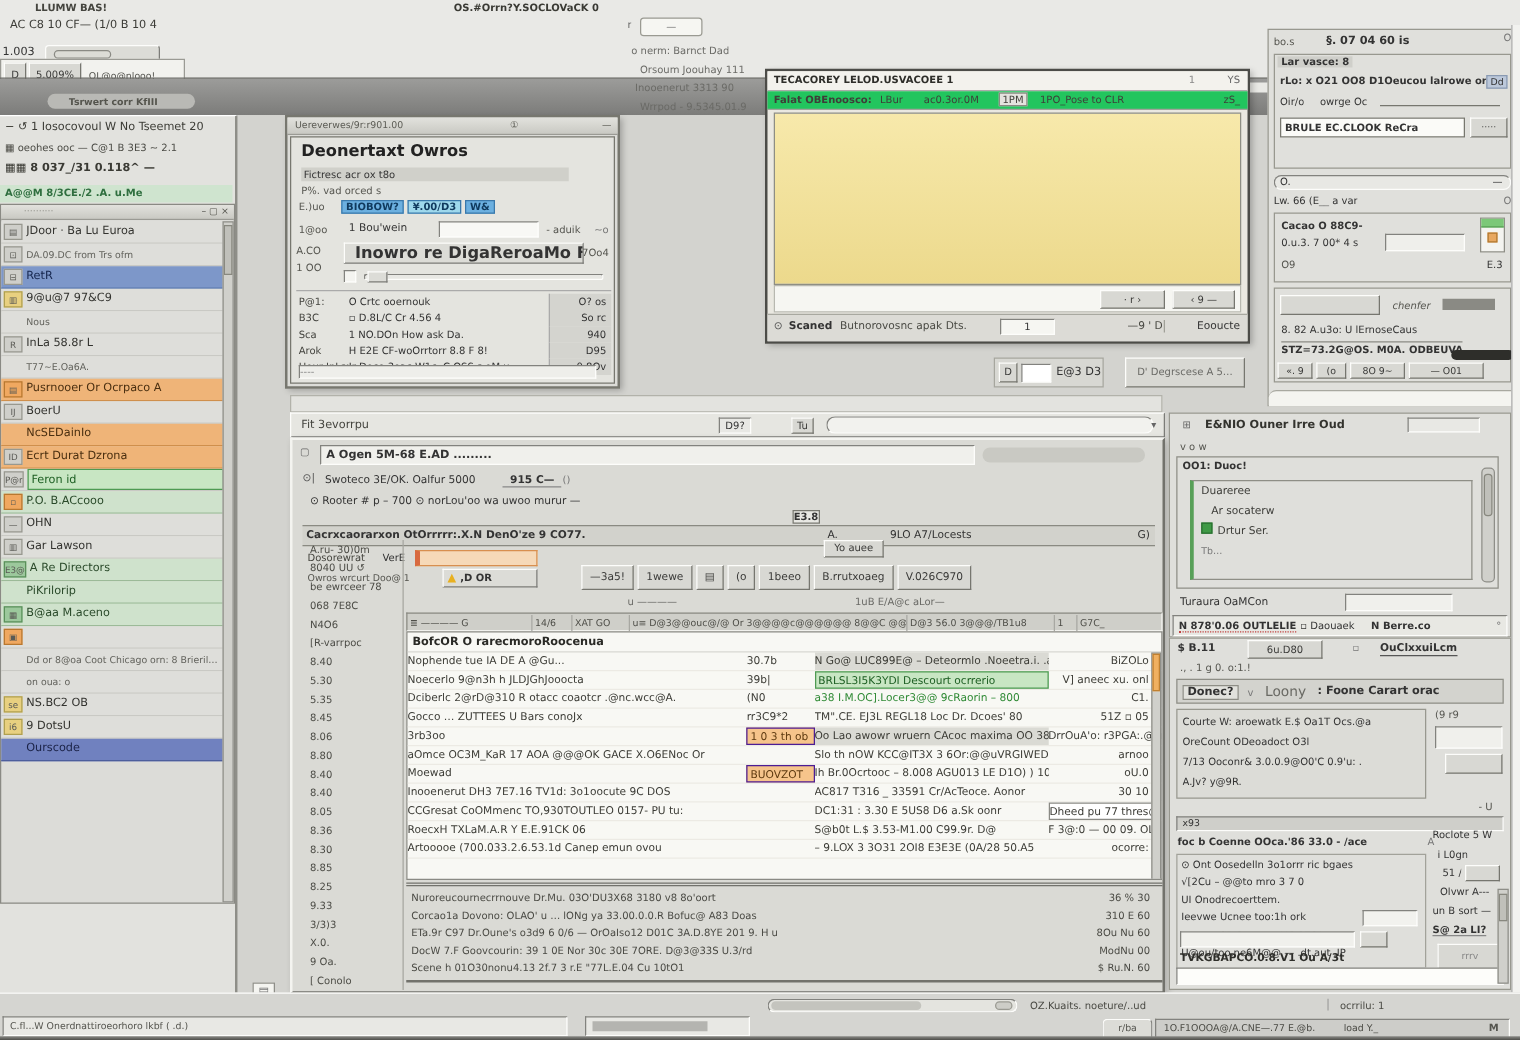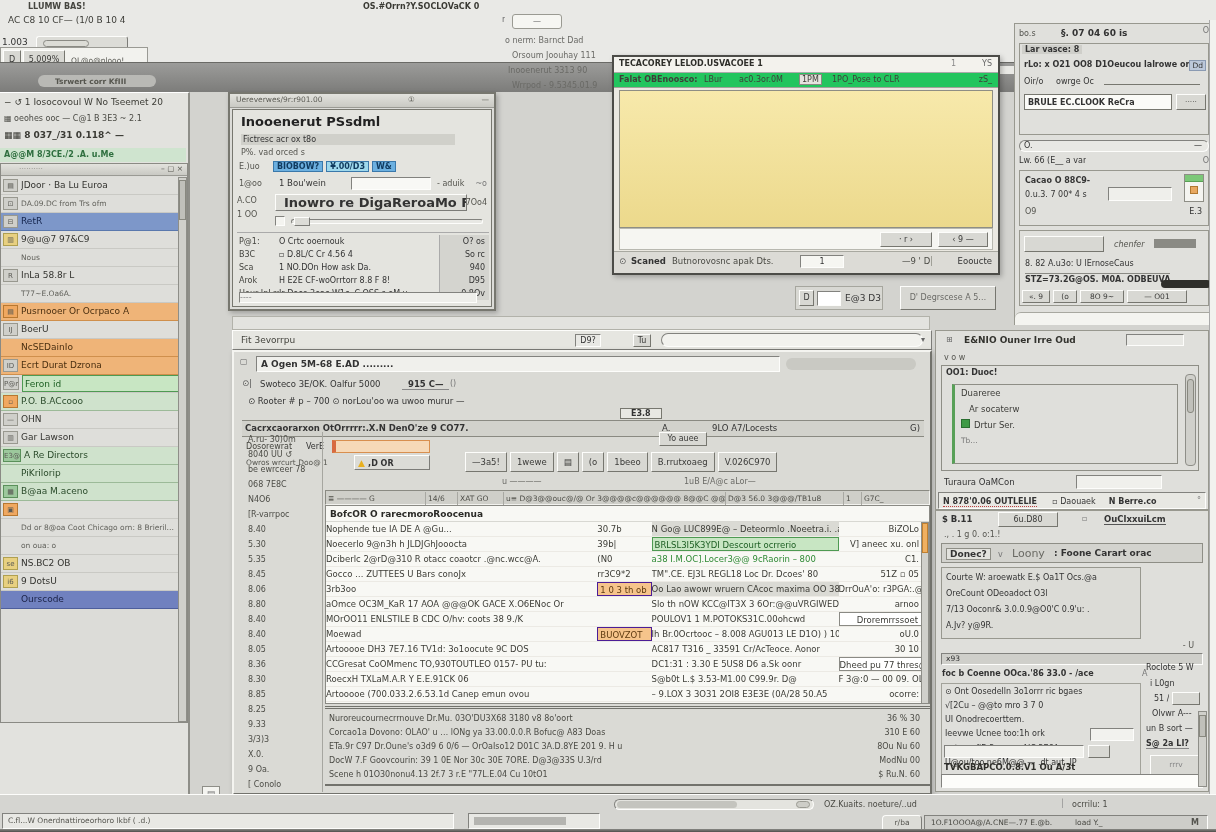--- a/index.html
+++ b/index.html
@@ -229,21 +229,21 @@
 
   <div class="abs" style="left:202px;top:786px;width:18px;height:17px;background:#f4f4f0;border:1px solid #8e8e88;text-align:center;line-height:15px;font-size:9px;color:#777">▤</div>
 
   <div class="abs win" style="left:228px;top:92px;width:268px;height:219px;border-width:2px">
     <div class="tbar nw" style="height:14px;position:relative;font-size:7.5px;color:#5c5c55">
       <span style="position:absolute;left:6px;top:1px">Uereverwes/9r:r901.00</span>
       <span style="position:absolute;left:178px;top:1px">①</span>
       <span style="position:absolute;right:5px;top:1px">—</span>
     </div>
     <div class="abs" style="left:2px;top:15px;width:260px;height:198px;background:#e4e4df;border:1px solid #77776f">
-      <div class="nw b" style="position:absolute;left:8px;top:4px;font-size:13px;color:#222">Inooenerut PSsdml</div>
+      <div class="nw b" style="position:absolute;left:8px;top:4px;font-size:13px;color:#222">Deonertaxt Owros</div>
       <div class="nw t8" style="position:absolute;left:8px;top:24px;width:214px;background:#d0d0ca;height:11px;line-height:11px;padding-left:2px">Fictresc acr ox t8o</div>
       <div class="nw t8" style="position:absolute;left:8px;top:38px;color:#55554f">P%. vad orced s</div>
       <div class="abs nw" style="left:6px;top:50px;width:250px;height:14px">
         <span class="t8" style="color:#55554f;margin-right:10px">E.)uo</span>
         <span><span class="cp cp-b">BIOBOW?</span><span class="cp cp-c">¥.00/D3</span><span class="cp cp-b">W&amp;</span></span>
       </div>
       <div class="abs nw" style="left:4px;top:66px;width:252px;height:16px">
         <span class="t8" style="position:absolute;left:2px;top:3px;color:#55554f">1@oo</span>
         <span class="t85" style="position:absolute;left:42px;top:2px">1  Bou'wein</span>
         <span class="inset" style="position:absolute;left:114px;top:1px;width:80px;height:13px;background:#f8f8f5"></span>
@@ -393,21 +393,21 @@
     <span class="t8" style="position:absolute;left:6px;top:5px;color:#666">▢</span>
     <div class="inset nw t9 b" style="position:absolute;left:22px;top:4px;width:524px;height:16px;line-height:14px;background:#f0f0ec;padding-left:4px"><span>A Ogen 5M-68 E.AD  .........</span></div>
     <div style="position:absolute;left:552px;top:6px;width:130px;height:12px;background:#c9c9c3;border-radius:6px"></div>
 
     <span class="t85" style="position:absolute;left:8px;top:26px;color:#555">⊙|</span>
     <span class="nw t85" style="position:absolute;left:26px;top:27px">Swoteco 3E/OK. Oalfur 5000</span>
     <span class="nw t85 b" style="position:absolute;left:168px;top:27px;border-bottom:1px solid #888;padding:0 6px">915 C—</span>
     <span class="t8" style="position:absolute;left:216px;top:27px;color:#777">()</span>
 
     <span class="nw t85" style="position:absolute;left:14px;top:44px;width:420px">⊙ Rooter # p – 700    ⊙ norLou'oo wa uwoo murur  —</span>
-    <span class="nw t8 b" style="position:absolute;left:386px;top:56px;border:1px solid #77776f;background:#e8e8e3;padding:0 10px">E3.8</span>
+    <span class="nw t8 b" style="position:absolute;left:400px;top:56px;border:1px solid #77776f;background:#e8e8e3;padding:0 0">E3.8</span>
 
     <div style="position:absolute;left:8px;top:68px;width:682px;height:17px;background:#d2d2cc;border-top:1px solid #8a8a82;border-bottom:1px solid #8a8a82">
       <span class="nw t85 b" style="position:absolute;left:3px;top:2px;width:390px">Cacrxcaorarxon OtOrrrrr:.X.N  DenO'ze    9    CO77.</span>
       <span class="t85" style="position:absolute;left:420px;top:2px">A.</span>
       <span class="nw t85" style="position:absolute;left:470px;top:2px">9LO A7/Locests</span>
       <span class="t85" style="position:absolute;right:4px;top:2px">G)</span>
     </div>
 
     <span class="nw t8" style="position:absolute;left:12px;top:90px;color:#44443e">Dosorewrat</span>
     <span class="nw t8" style="position:absolute;left:72px;top:90px">VerE</span>
@@ -510,36 +510,30 @@
             <span class="cd nw">DrrOuA'o: r3PGA:.@crm@y</span>
           </div>
 
           <div class="trow">
             <span class="ca nw">aOmce OC3M_KaR 17 AOA @@@OK GACE X.O6ENoc Or</span>
             <span class="cb nw"></span>
             <span class="cc nw">Slo th nOW KCC@IT3X 3 6Or:@@uVRGIWEDe 308   JUA Aro@KA</span>
             <span class="cd nw">arnoo</span>
           </div>
 
-          <div class="trow">
-            <span class="ca nw">MOrOO11 ENLSTILE B CDC O/hv: coots 38 9./K</span>
-            <span class="cb nw"></span>
-            <span class="cc nw">POULOV1 1  M.POTOKS31C.00ohcwd</span>
-            <span class="cd nw inbox">Droremrrssoet</span>
-          </div>
 
           <div class="trow">
             <span class="ca nw">Moewad</span>
             <span class="cb nw to">BUOVZOT</span>
             <span class="cc nw">Ih Br.0Ocrtooc – 8.008   AGU013 LE D1O) ) 100X.0008 oussoc  Der^3g</span>
             <span class="cd nw">oU.0</span>
           </div>
 
           <div class="trow">
-            <span class="ca nw">Artooooe DH3 7E7.16 TV1d: 3o1oocute 9C DOS</span>
+            <span class="ca nw">Inooenerut DH3 7E7.16 TV1d: 3o1oocute 9C DOS</span>
             <span class="cb nw"></span>
             <span class="cc nw">AC817 T316  _  33591 Cr/AcTeoce.   Aonor</span>
             <span class="cd nw">30      10</span>
           </div>
 
           <div class="trow">
             <span class="ca nw">CCGresat CoOMmenc  TO,930TOUTLEO  0157- PU tu:</span>
             <span class="cb nw"></span>
             <span class="cc nw">DC1:31 : 3.30 E 5US8 D6  a.Sk oonr</span>
             <span class="cd nw inbox">Dheed pu   77 thres@   (1)</span>
@@ -612,21 +606,21 @@
           </div>
       </div>
       <div class="scrollt" style="position:absolute;right:2px;top:8px;width:11px;height:92px;border-radius:4px">
         <div class="scrollth" style="position:absolute;left:1px;top:4px;width:7px;height:34px;border-radius:3px"></div>
       </div>
     </div>
     <span class="nw t85" style="position:absolute;left:8px;top:146px">Turaura OaMCon</span>
     <span class="inset" style="position:absolute;left:140px;top:144px;width:86px;height:14px;background:#f0f0ec"></span>
     <div class="inset nw" style="position:absolute;left:2px;top:161px;width:268px;height:17px;background:#e8e8e3;line-height:15px">
       <span class="t8 b" style="border-bottom:1px dotted #c04040;margin-left:4px">N 878'0.06 OUTLELIE</span>
-      <span class="t8" style="margin-left:12px">▫ Daouaek</span>
+      <span class="t8" style="">▫ Daouaek</span>
       <span class="t8 b" style="margin-left:10px">N Berre.co</span>
       <span class="t8" style="float:right;margin-right:4px;color:#777">°</span>
     </div>
   </div>
 
   <div class="abs" style="left:935px;top:510px;width:274px;height:282px;background:#dfdfdb;border:1px solid #98988f">
     <span class="nw t85 b" style="position:absolute;left:6px;top:3px">$ B.11</span>
     <span class="btn t8" style="position:absolute;left:62px;top:1px;width:60px;height:15px;line-height:13px">6u.D80</span>
     <span class="t8" style="position:absolute;left:146px;top:3px;color:#777">▫</span>
     <span class="nw t85 b" style="position:absolute;left:168px;top:3px;border-bottom:1px solid #555">OuClxxuiLcm</span>
@@ -635,20 +629,25 @@
       <span class="t9 b" style="position:absolute;left:4px;top:4px;border:1px solid #8e8e86;background:#e2e2dd;padding:0 3px">Donec?</span>
       <span class="t8" style="position:absolute;left:56px;top:6px;color:#777">v</span>
       <span style="position:absolute;left:70px;top:3px;font-size:11px;color:#6a6a64">Loony</span>
       <span class="t9 b" style="position:absolute;left:112px;top:4px">: Foone Carart orac</span>
     </div>
     <div class="abs" style="left:5px;top:56px;width:200px;height:72px;border:1px solid #98988f;background:#dcdcd7">
       <div class="nw t8" style="position:absolute;left:4px;top:5px;width:192px">Courte W:   aroewatk E.$ Oa1T Ocs.@a</div>
       <div class="nw t8" style="position:absolute;left:4px;top:21px;width:192px">OreCount   ODeoadoct O3l</div>
       <div class="nw t8" style="position:absolute;left:4px;top:37px;width:192px">7/13 Ooconr&amp; 3.0.0.9@O0'C 0.9'u: .</div>
       <div class="nw t8" style="position:absolute;left:4px;top:53px;width:192px">A.Jv? y@9R.</div>
+    </div>
+    <div class="abs" style="left:210px;top:56px;width:58px;height:70px">
+      <span class="t8" style="position:absolute;left:2px;top:0;color:#55554f">(9 r9</span>
+      <span class="inset" style="position:absolute;left:2px;top:14px;width:54px;height:18px;background:#f0f0ec"></span>
+      <span class="btn" style="position:absolute;left:10px;top:36px;width:46px;height:16px"></span>
     </div>
     <span class="t8" style="position:absolute;right:14px;top:130px;color:#55554f">- U</span>
     <div class="inset nw t7" style="position:absolute;left:5px;top:142px;width:262px;height:12px;line-height:10px;background:#cfcfca;padding-left:4px"><span>x93</span></div>
     <div class="nw t8 b" style="position:absolute;left:6px;top:158px;width:196px"><span>foc b Coenne OOca.'86 33.0  - /ace</span></div>
     <span class="t8" style="position:absolute;left:206px;top:158px;color:#777">A</span>
     <div class="abs" style="left:5px;top:172px;width:200px;height:92px;border:1px solid #a2a29a">
       <div class="nw t8" style="position:absolute;left:3px;top:3px;width:192px">⊙ Ont   Oosedelln 3o1orrr   ric bgaes</div>
       <div class="nw t8" style="position:absolute;left:3px;top:17px;width:192px">√[2Cu – @@to mro 3 7 0</div>
       <div class="nw t8" style="position:absolute;left:3px;top:31px;width:192px">UI Onodrecoerttem.</div>
       <div class="nw t8" style="position:absolute;left:3px;top:45px;width:140px">Ieevwe Ucnee too:1h ork</div>

